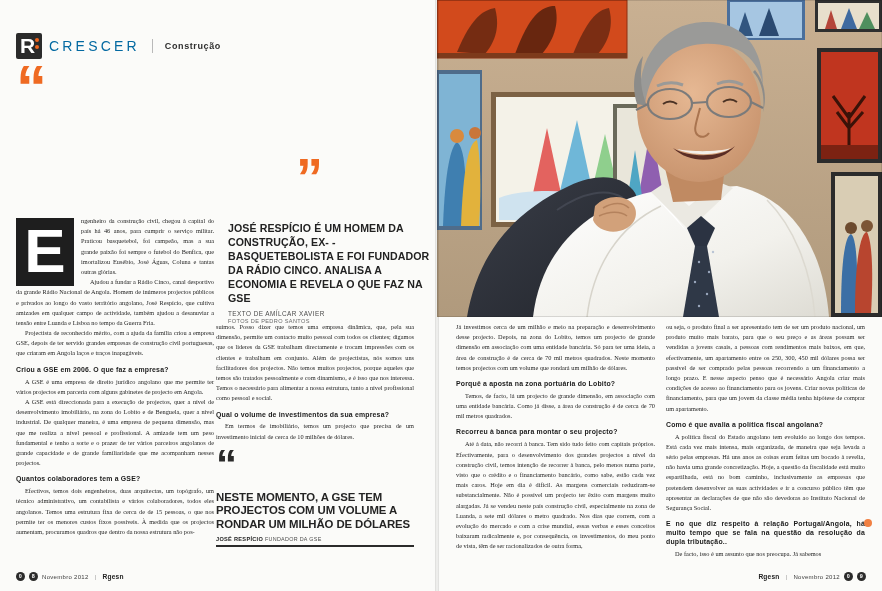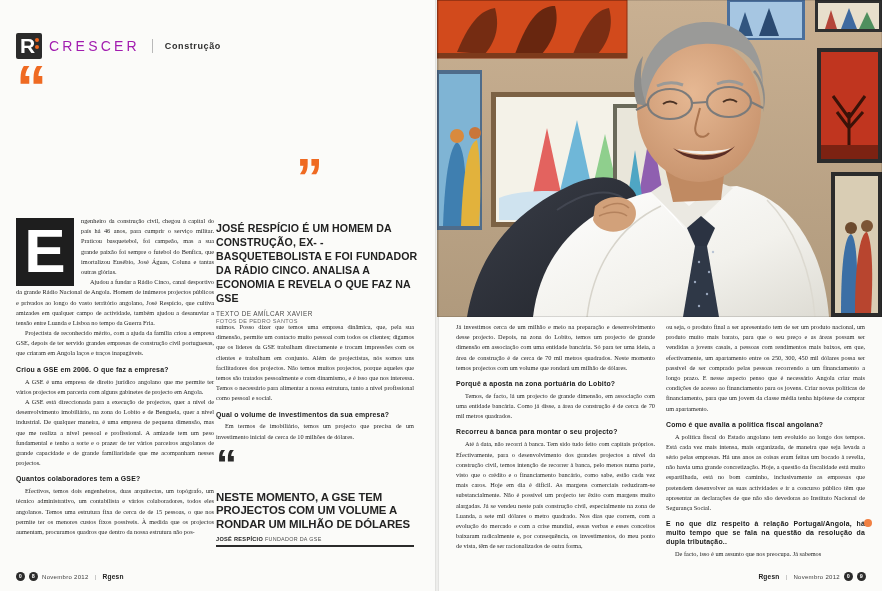--- a/index.html
+++ b/index.html
@@ -18,39 +18,39 @@
     background:linear-gradient(to right,rgba(0,0,0,.13),rgba(0,0,0,.03),rgba(0,0,0,.12));}
 
   
   .masthead{position:absolute;left:16px;top:33px;display:flex;align-items:center;gap:7px;}
   .logo-r{position:relative;width:26px;height:26px;background:#2b2b2b;border-radius:2px;
     color:#fff;font-family:"Liberation Sans",sans-serif;font-weight:bold;font-size:21px;
     line-height:26px;text-align:left;padding-left:4px;box-sizing:border-box;}
   .logo-dots{position:absolute;right:3px;top:5px;}
   .logo-dots i{display:block;width:4px;height:4px;border-radius:50%;background:#f0661e;margin-bottom:3px;}
   .crescer{font-family:"Liberation Sans",sans-serif;font-size:14px;letter-spacing:3.2px;
-    color:#a21caf;font-weight:500;}
+    color:#0369a1;font-weight:500;}
   .mast-div{width:1px;height:14px;background:#b9b9b9;margin:0 5px;}
   .section-name{font-family:"Liberation Sans",sans-serif;font-size:9px;font-weight:bold;
     letter-spacing:.6px;color:#2e2e2e;text-align:right;}
 
   
   .quote-open{position:absolute;left:16px;top:70px;font-family:"Liberation Sans",sans-serif;
     font-size:62px;font-weight:bold;color:#ef6a22;line-height:.55;letter-spacing:-2px;}
   .quote-close{position:absolute;left:296px;top:163px;font-family:"Liberation Sans",sans-serif;
     font-size:54px;font-weight:bold;color:#ef6a22;line-height:.55;letter-spacing:-2px;}
 
   
   .headline{position:absolute;left:13px;top:101px;width:330px;
     font-family:"Liberation Sans",sans-serif;font-weight:bold;font-size:40px;line-height:.93;
     letter-spacing:-1.4px;color:#252525;}
   .headline div{white-space:nowrap;}
 
   
-  .deck{position:absolute;left:216px;top:221px;width:205px;}
+  .deck{position:absolute;left:228px;top:221px;width:205px;}
   .deck-text{font-family:"Liberation Sans",sans-serif;font-weight:bold;font-size:10.6px;
     line-height:1.33;letter-spacing:.1px;color:#222;}
   .byline{font-family:"Liberation Sans",sans-serif;font-size:6.4px;letter-spacing:.45px;
     color:#4a4a4a;margin-top:5px;}
   .byline2{font-family:"Liberation Sans",sans-serif;font-size:5.6px;letter-spacing:.35px;
     color:#6a6a6a;margin-top:1px;}
 
   
   .col{position:absolute;font-size:6.3px;line-height:1.62;text-align:justify;color:#242424;}
   .col p{margin:0;text-indent:9px;}

